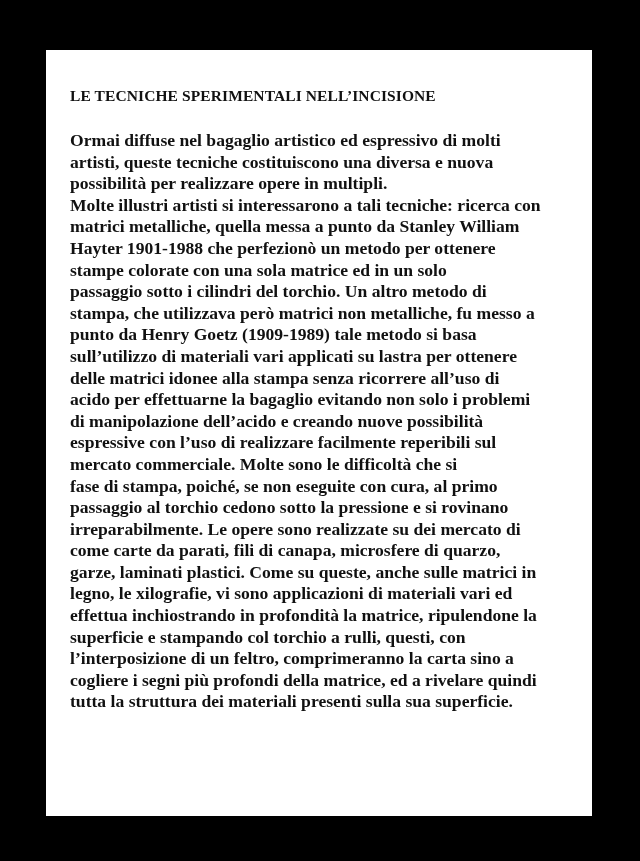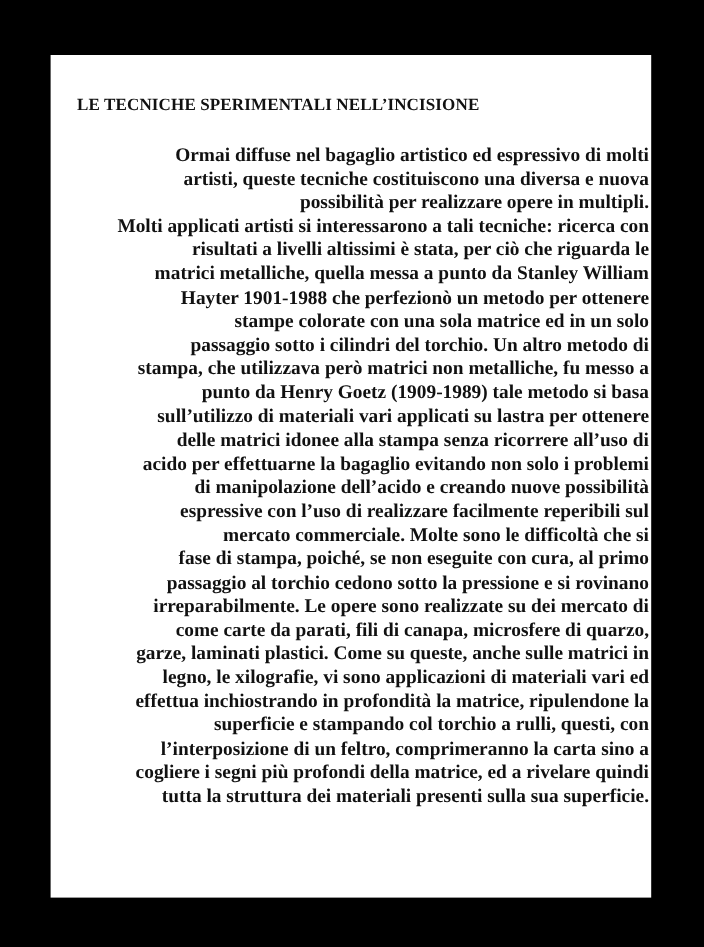--- a/index.html
+++ b/index.html
@@ -7,21 +7,20 @@
     width: 640px; height: 861px;
     background: #000000;
     position: relative;
     overflow: hidden;
   }
   .page {
     position: absolute;
     left: 46px; top: 50px;
     width: 546px; height: 766px;
     background: #ffffff;
-    text-align: right;
   }
   .title {
     position: absolute;
     left: 24px; top: 37px;
     margin: 0;
     font-family: "Liberation Serif", serif;
     font-weight: bold;
     font-size: 15.5px;
     color: #111111;
     letter-spacing: 0.1px;
@@ -42,22 +41,21 @@
 </style>
 </head>
 <body>
 
 <div class="page">
   <h1 class="title">LE TECNICHE SPERIMENTALI NELL’INCISIONE</h1>
   <p class="body-text">
     <span class="line">Ormai diffuse nel bagaglio artistico ed espressivo di molti</span>
     <span class="line">artisti, queste tecniche costituiscono una diversa e nuova</span>
     <span class="line">possibilità per realizzare opere  in multipli.</span>
-    <span class="line">Molti applicati artisti si interessarono a tali tecniche: ricerca con</span>
-    <span class="line">risultati a livelli altissimi è stata, per ciò che riguarda le</span>
+    <span class="line">Molte illustri artisti si interessarono a tali tecniche: ricerca con</span>
     <span class="line">matrici metalliche, quella messa a punto da Stanley William</span>
     <span class="line">Hayter 1901-1988 che perfezionò un metodo per ottenere</span>
     <span class="line">stampe colorate con una sola matrice ed in un solo</span>
     <span class="line">passaggio sotto i cilindri del torchio. Un altro metodo di</span>
     <span class="line">stampa, che utilizzava però matrici non metalliche, fu messo a</span>
     <span class="line">punto da Henry Goetz  (1909-1989) tale metodo si basa</span>
     <span class="line">sull’utilizzo di materiali vari applicati su lastra per ottenere</span>
     <span class="line">delle matrici idonee alla stampa senza ricorrere all’uso di</span>
     <span class="line">acido per effettuarne la bagaglio evitando non solo i problemi</span>
     <span class="line">di manipolazione dell’acido e creando nuove possibilità</span>

